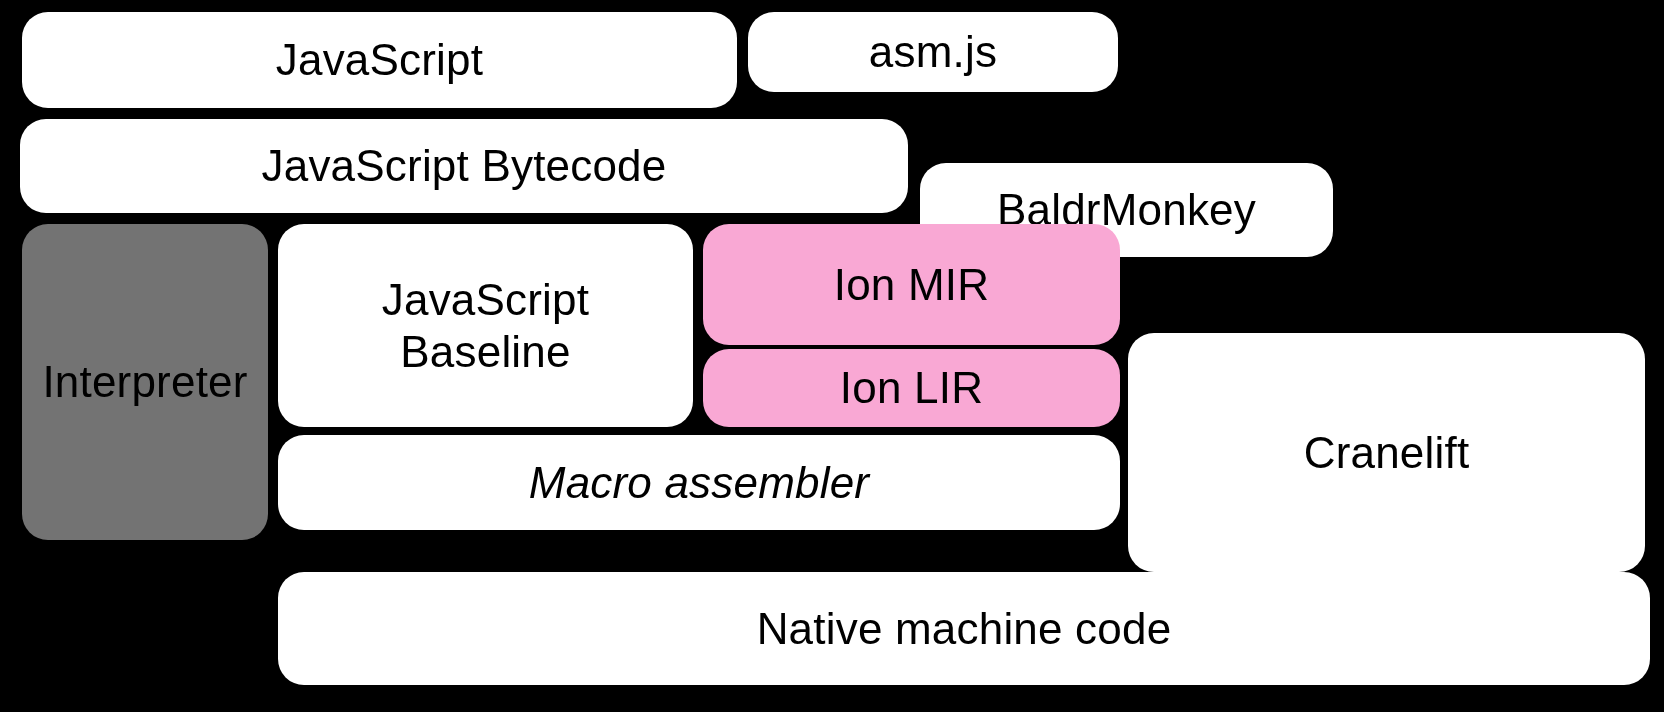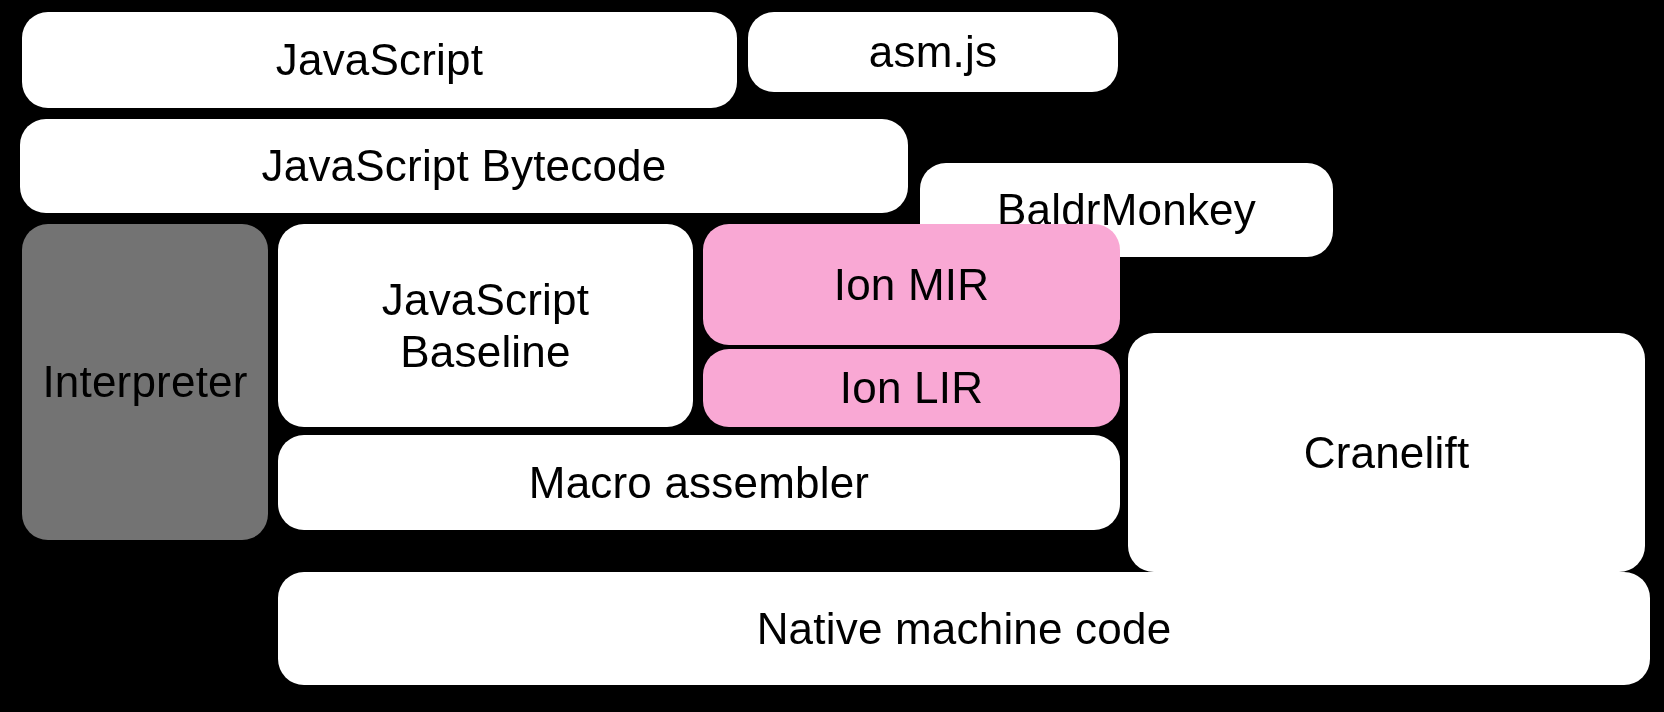--- a/index.html
+++ b/index.html
@@ -43,16 +43,16 @@
 <div id="stage" style="background: rgb(0, 0, 0);">
     <div class="node fill-white" style="left: 22px; top: 12px; width: 715px; height: 96px;"><span>JavaScript</span></div>
     <div class="node fill-white" style="left: 748px; top: 12px; width: 370px; height: 80px;"><span>asm.js</span></div>
     <div class="node fill-white" style="left: 20px; top: 119px; width: 888px; height: 94px;"><span>JavaScript Bytecode</span></div>
     <div class="node fill-white" style="left: 920px; top: 119px; width: 413px; height: 94px; margin-top: 44px;"><span>BaldrMonkey</span></div>
     <div class="node fill-gray" style="left: 22px; top: 224px; width: 246px; height: 316px;"><span>Interpreter</span></div>
     <div class="node fill-white" style="left: 278px; top: 224px; width: 415px; height: 203px;"><span>JavaScript
 Baseline</span></div>
     <div class="node fill-green" style="left: 703px; top: 224px; width: 417px; height: 121px;"><span>Ion MIR</span></div>
     <div class="node fill-green" style="left: 703px; top: 349px; width: 417px; height: 78px; align-items: center;"><span>Ion LIR</span></div>
-    <div class="node fill-white" style="left: 278px; top: 435px; width: 842px; height: 95px;"><span>Macro assembler</span></div>
+    <div class="node fill-white" style="left: 278px; top: 435px; width: 842px; height: 95px; font-style: italic;"><span>Macro assembler</span></div>
     <div class="node fill-pink" style="left: 1128px; top: 333px; width: 517px; height: 239px;"><span>Cranelift</span></div>
     <div class="node fill-white" style="left: 278px; top: 572px; width: 1372px; height: 113px;"><span>Native machine code</span></div>
   </div>
 
 </body></html>

